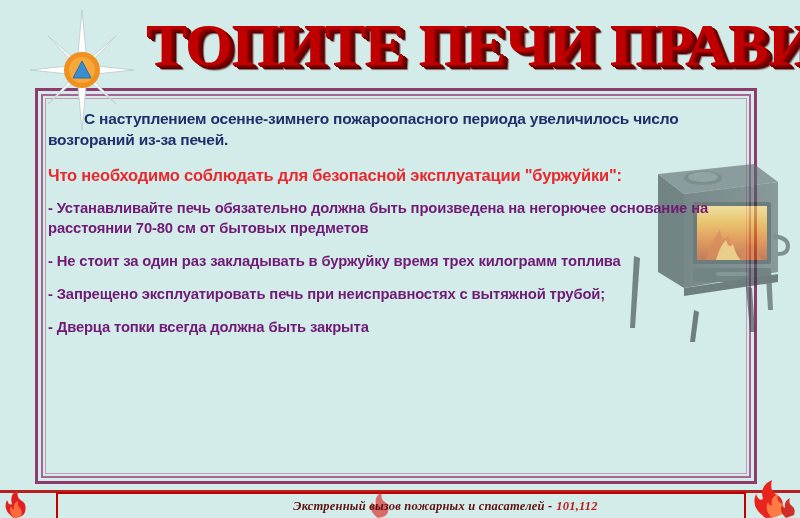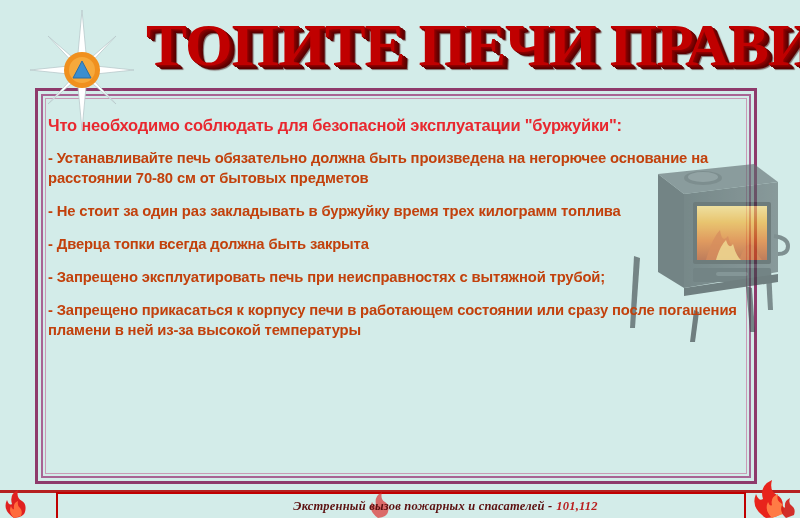--- a/index.html
+++ b/index.html
@@ -96,21 +96,21 @@
   .heading{
     color:#e8282f;
     font-weight:bold;
     font-size:16.5px;
     line-height:22px;
     margin:14px 0 12px 0;
     letter-spacing:-.2px;
   }
   .bullets{margin:12px 0 0 0;padding:0;list-style:none;}
   .bullet{
-    color:#c2410c;
+    color:#701a75;
     font-weight:bold;
     font-size:14.8px;
     line-height:20px;
     margin:0 0 13px 0;
     letter-spacing:-.15px;
   }
 
   
   #footer-box{
     position:absolute;left:56px;top:492px;width:690px;height:26px;
@@ -211,29 +211,29 @@
       <rect x="118" y="112" width="32" height="4" rx="2" fill="#556265"></rect>
 
       <path d="M176,76 q14,2 14,10 q0,8 -10,8" stroke="#4c595c" stroke-width="4" fill="none"></path>
 
       <polygon points="86,128 180,114 180,122 86,136" fill="#333d40"></polygon>
     </svg>
   </div>
 
   <div id="content">
 
+    <p class="intro">С наступлением осенне-зимнего пожароопасного периода увеличилось число  возгораний из-за печей.</p>
 
     <p class="heading">Что необходимо соблюдать для безопасной эксплуатации "буржуйки":</p>
 
     <ul class="bullets">
       <li class="bullet">- Устанавливайте  печь обязательно должна быть произведена на негорючее основание на расстоянии 70-80 см от бытовых предметов</li>
       <li class="bullet">- Не стоит за один раз закладывать в буржуйку время трех килограмм топлива</li>
+      <li class="bullet">- Запрещено эксплуатировать печь при неисправностях с вытяжной трубой;</li>
       <li class="bullet">- Дверца топки всегда должна быть закрыта</li>
-      <li class="bullet">- Запрещено эксплуатировать печь при неисправностях с вытяжной трубой;</li>
-      <li class="bullet">- Запрещено прикасаться к корпусу печи в работающем состоянии или сразу после погашения пламени в ней из-за высокой температуры</li>
     </ul>
   </div>
 
   <div id="footer-rule"></div>
   <div id="footer-box"></div>
 
   <div class="flame-deco" id="flame-left">
     <svg viewBox="0 0 34 30" width="34" height="30">
       <path d="M14,30 q-12,-8 -7,-18 q2,6 5,4 q-3,-10 6,-14 q-2,8 4,11 q5,3 3,11 q-1,5 -11,6 z" fill="#e02020"></path>
       <path d="M14,30 q-6,-6 -3,-12 q1,4 3,3 q-1,-6 4,-8 q-1,5 2,7 q3,3 1,8 z" fill="#ff6a3c"></path>

